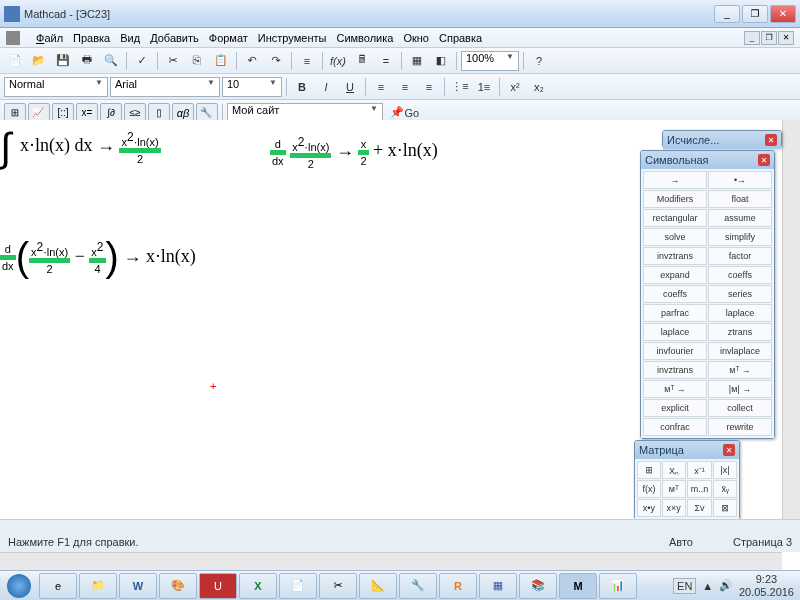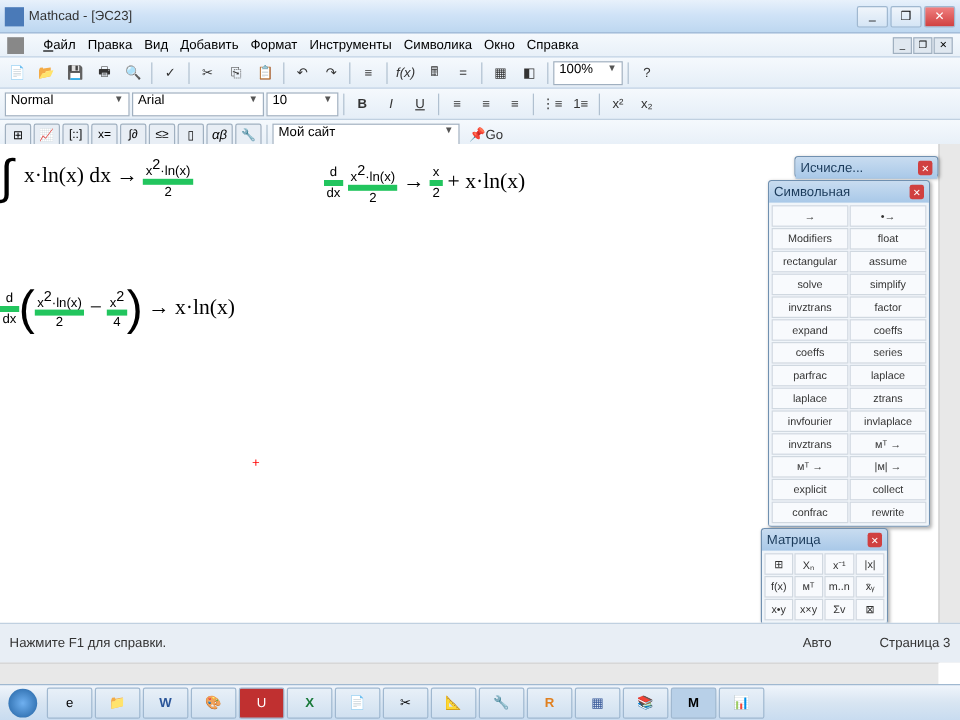--- a/index.html
+++ b/index.html
@@ -39,21 +39,21 @@
 .pal-grid{display:grid;padding:2px;gap:1px;background:#f0f5fa}
 .pal-cell{background:#f8fafd;border:1px solid #d0d8e0;height:18px;display:flex;align-items:center;justify-content:center;font-size:9px;color:#333;padding:0 3px}
 .taskbar{position:absolute;bottom:0;left:0;right:0;height:30px;background:linear-gradient(#f0f5fb,#d8e5f2 50%,#c8dcf0);border-top:1px solid #a0b8d0;display:flex;align-items:center}
 .startbtn{width:38px;height:30px;display:flex;align-items:center;justify-content:center}
 .startorb{width:24px;height:24px;border-radius:50%;background:radial-gradient(#6fb0f0,#2060a0)}
 .taskitem{width:38px;height:26px;margin:0 1px;background:linear-gradient(#e8f0f8,#d0e0f0);border:1px solid #a0b8d0;border-radius:2px;display:flex;align-items:center;justify-content:center;font-size:11px}
 .tray{margin-left:auto;display:flex;align-items:center;padding:0 6px;gap:6px;font-size:10px;color:#333}
 .clock{text-align:center;line-height:1.1}
 .langbox{background:#e0e8f0;border:1px solid #a0b0c0;padding:1px 3px}
 .cursor{color:red;position:absolute}
-.statusline{position:absolute;left:0;right:0;bottom:48px;height:16px;background:#e8eef5;border-top:1px solid #c0d0e0;display:flex;align-items:center;padding:16px 8px;font-size:10px;color:#333}
+.statusline{position:absolute;left:0;right:0;bottom:48px;height:16px;background:#e8eef5;border-top:1px solid #c0d0e0;display:flex;padding:16px 8px;font-size:10px;color:#333}
 </style>
 </head>
 <body>
 
 <div class="titlebar">
   <div class="icon"></div>
   <div class="title">Mathcad - [ЭС23]</div>
   <div class="winbtns">
     <div class="winbtn">_</div>
     <div class="winbtn">❐</div>
@@ -277,13 +277,22 @@
   <div class="taskitem">🔧</div>
   <div class="taskitem" style="color:#e08020">
       <b>R</b>
     </div>
   <div class="taskitem" style="color:#3a5a9a">▦</div>
   <div class="taskitem">📚</div>
   <div class="taskitem" style="background:#b8d0e8">
       <b>M</b>
     </div>
   <div class="taskitem">📊</div>
+  <div class="tray">
+    <span class="langbox">EN</span>
+    <span>▲</span>
+    <span>🔊</span>
+    <div class="clock">
+      <div>9:23</div>
+        <div>20.05.2016</div>
+    </div>
+  </div>
 </div>
 
 </body></html>

